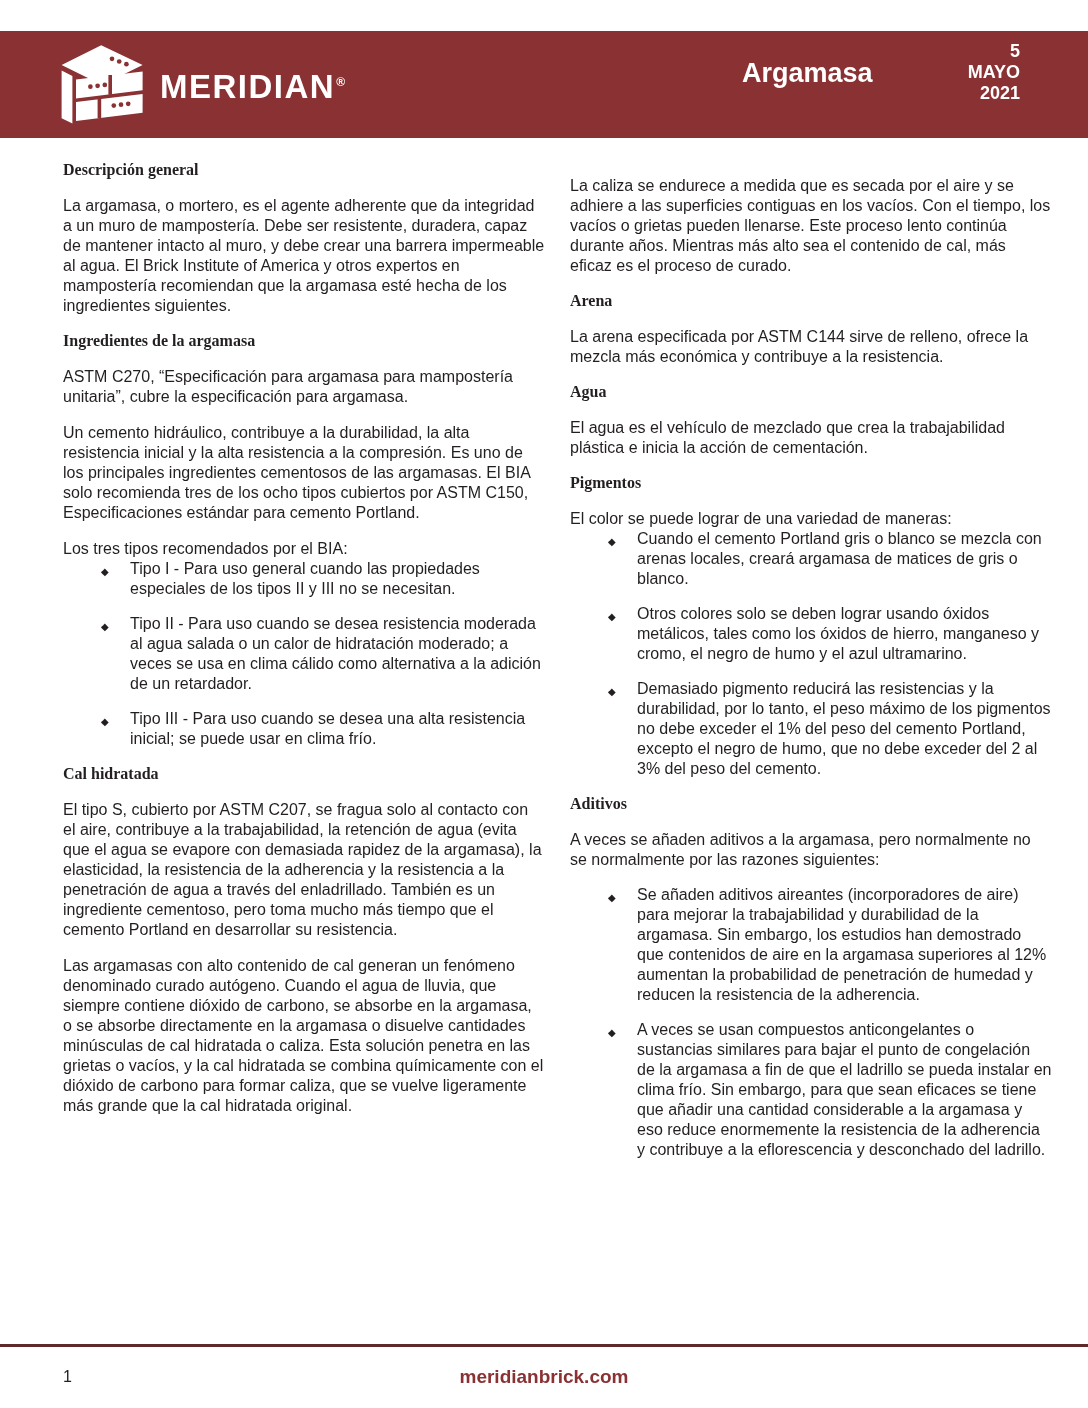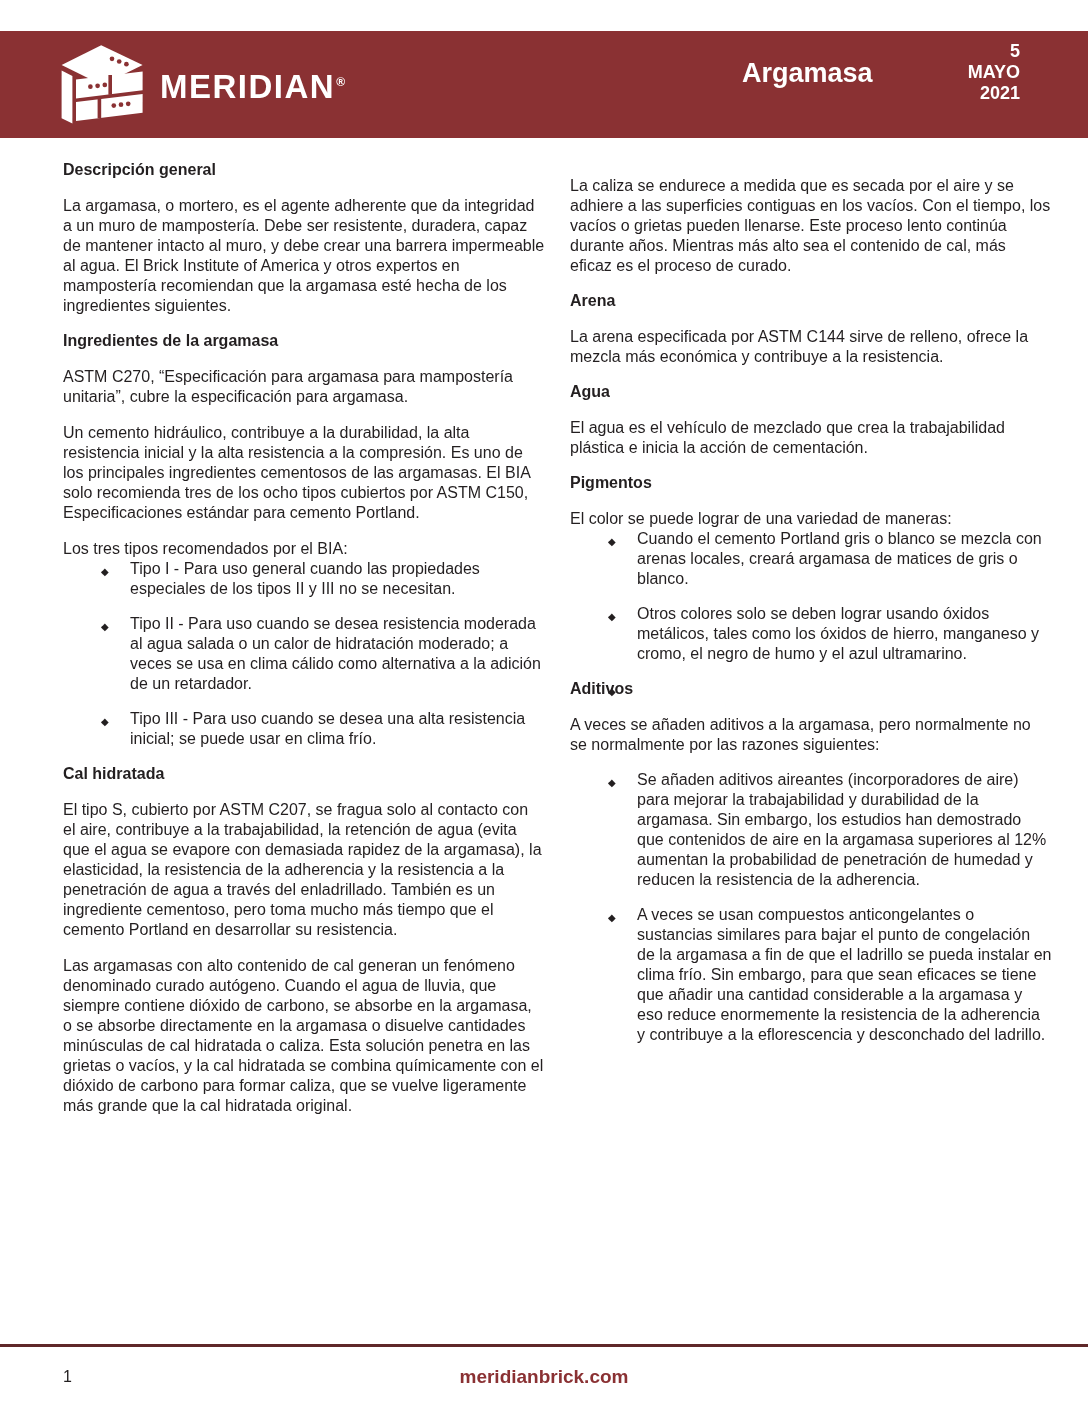--- a/index.html
+++ b/index.html
@@ -18,21 +18,21 @@
   .logo-icon { width:90px; height:90px; margin-top:-2px; }
   .logo-text { color:#ffffff; font-weight:bold; font-size:33px; line-height:36px; letter-spacing:1.5px; }
   .reg { font-size:12px; vertical-align:super; margin-left:1px; letter-spacing:0; }
   .header-right { display:flex; align-items:center; gap:95px; margin-top:-24px; }
   .doc-title { color:#ffffff; font-weight:bold; font-size:27px; line-height:24px; }
   .date-block { color:#ffffff; font-weight:bold; font-size:18px; line-height:21px; text-align:right; margin-top:-1px; }
 
   
   .columns { position:absolute; top:160px; left:63px; display:flex; gap:25px; }
   .col { width:482px; font-size:16px; line-height:20px; }
-  .hd { font-size:16px; font-weight:bold; margin:0 0 15px 0; }
+  .hd { font-size:16px; font-weight:bold; margin:0 0 15px 0;font-family:Liberation Serif, serif; }
   .para { margin:16px 0 15px 0; }
   .para.tight { margin-bottom:0; }
   .blist { list-style:none; margin:0 0 15px 0; padding:0; }
   .blist li { position:relative; padding-left:67px; }
   .blist li + li { margin-top:15px; }
   .bullet { position:absolute; left:38px; top:3px; font-size:10px; color:#231f20; }
 
   
   .footer-rule { position:absolute; top:1344px; left:0; width:1088px; height:3px; background:#5f2829; }
   .footer { position:absolute; top:1366px; left:0; width:1088px; height:30px; }
@@ -98,21 +98,21 @@
         <p class="para">La caliza se endurece a medida que es secada por el aire y se adhiere a las superficies contiguas en los vacíos. Con el tiempo, los vacíos o grietas pueden llenarse. Este proceso lento continúa durante años. Mientras más alto sea el contenido de cal, más eficaz es el proceso de curado.</p>
         <h3 class="hd">Arena</h3>
         <p class="para">La arena especificada por ASTM C144 sirve de relleno, ofrece la mezcla más económica y contribuye a la resistencia.</p>
         <h3 class="hd">Agua</h3>
         <p class="para">El agua es el vehículo de mezclado que crea la trabajabilidad plástica e inicia la acción de cementación.</p>
         <h3 class="hd">Pigmentos</h3>
         <p class="para tight">El color se puede lograr de una variedad de maneras:</p>
         <ul class="blist">
           <li><span class="bullet">◆</span><span>Cuando el cemento Portland gris o blanco se mezcla con arenas locales, creará argamasa de matices de gris o blanco.</span></li>
           <li><span class="bullet">◆</span><span>Otros colores solo se deben lograr usando óxidos metálicos, tales como los óxidos de hierro, manganeso y cromo, el negro de humo y el azul ultramarino.</span></li>
-          <li><span class="bullet">◆</span></li>
+          <li><span class="bullet">◆</span><span>Demasiado pigmento reducirá las resistencias y la durabilidad, por lo tanto, el peso máximo de los pigmentos no debe exceder el 1% del peso del cemento Portland, excepto el negro de humo, que no debe exceder del 2 al 3% del peso del cemento.</span></li>
         </ul>
         <h3 class="hd">Aditivos</h3>
         <p class="para">A veces se añaden aditivos a la argamasa, pero normalmente no se normalmente por las razones siguientes:</p>
         <ul class="blist">
           <li><span class="bullet">◆</span><span>Se añaden aditivos aireantes (incorporadores de aire) para mejorar la trabajabilidad y durabilidad de la argamasa. Sin embargo, los estudios han demostrado que contenidos de aire en la argamasa superiores al 12% aumentan la probabilidad de penetración de humedad y reducen la resistencia de la adherencia.</span></li>
           <li><span class="bullet">◆</span><span>A veces se usan compuestos anticongelantes o sustancias similares para bajar el punto de congelación de la argamasa a fin de que el ladrillo se pueda instalar en clima frío. Sin embargo, para que sean eficaces se tiene que añadir una cantidad considerable a la argamasa y eso reduce enormemente la resistencia de la adherencia y contribuye a la eflorescencia y desconchado del ladrillo.</span></li>
         </ul>
       </div>
   </main>
 

